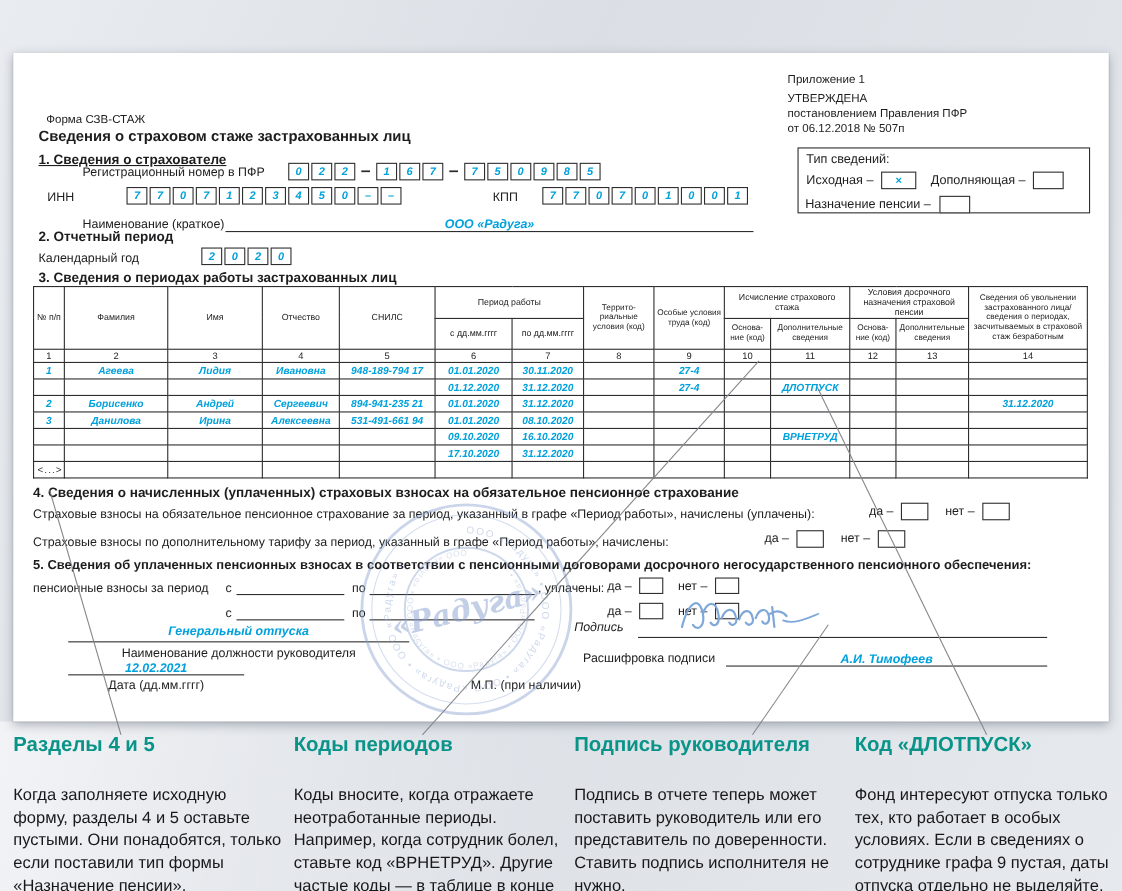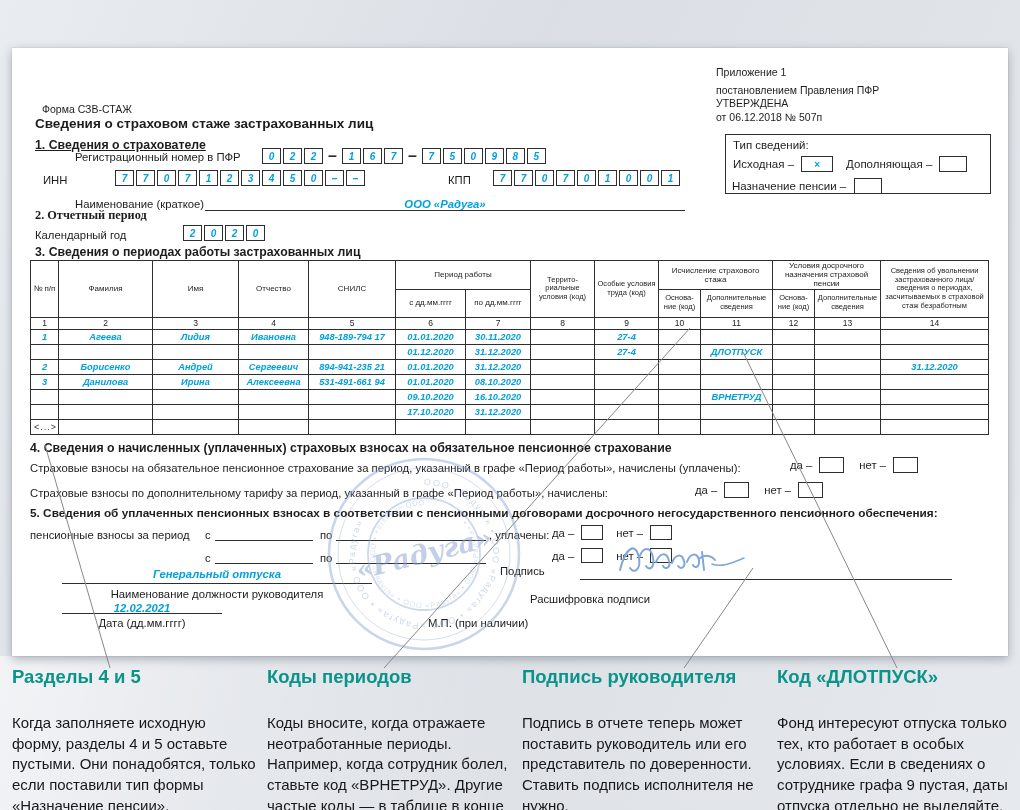--- a/index.html
+++ b/index.html
@@ -59,22 +59,22 @@
 </head>
 <body>
 
 <div class="screen">
   <div class="sheen"></div>
 
   <div class="paper">
 
     <div class="abs t10" style="left:704px;top:18px;width:280px;">
       <div style="margin-bottom:4px;">Приложение 1</div>
+      <div>УТВЕРЖДЕНА</div>
       <div>постановлением Правления ПФР</div>
-      <div>УТВЕРЖДЕНА</div>
       <div>от 06.12.2018 № 507п</div>
     </div>
 
     <div class="abs t10" style="left:30px;top:55px;">Форма СЗВ-СТАЖ</div>
     <div class="abs t13 b" style="left:23px;top:68px;">Сведения о страховом стаже застрахованных лиц</div>
 
     <div class="abs t12 b" style="left:23px;top:90px;text-decoration:underline;">1. Сведения о страхователе</div>
     <div class="abs t11" style="left:63px;top:103px;">Регистрационный номер в ПФР</div>
     <div class="abs cellrow" style="left:250px;top:99px;">
         <span class="cell">0</span>
@@ -133,21 +133,21 @@
         <span class="tb-chk">×</span>
         <span style="margin-left:6px;">Дополняющая –</span>
         <span class="tb-chk small"></span>
       </div>
     </div>
     <div class="abs" style="left:720px;top:130px;display:flex;align-items:center;gap:8px;font-size:11.5px;">
       <span>Назначение пенсии –</span>
       <span class="tb-chk small" style="background:#fff;"></span>
     </div>
 
-    <div class="abs t12 b" style="left:23px;top:160px;font-family:Liberation Serif, serif;">2. Отчетный период</div>
+    <div class="abs t12 b" style="left:23px;top:160px;">2. Отчетный период</div>
     <div class="abs t11" style="left:23px;top:181px;">Календарный год</div>
     <div class="abs cellrow" style="left:171px;top:177px;">
         <span class="cell">2</span>
         <span class="cell">0</span>
         <span class="cell">2</span>
         <span class="cell">0</span>
       </div>
 
     <div class="abs t12 b" style="left:23px;top:197px;">3. Сведения о периодах работы застрахованных лиц</div>
     <table class="ptable abs" style="left:18px;top:212px;">
@@ -360,28 +360,31 @@
       <span class="chk chk-s"></span>
       <span style="margin-left:6px;">нет –</span>
       <span class="chk chk-s"></span>
     </div>
 
     <div class="abs uline center" style="left:50px;top:516px;width:310px;height:20px;">
       <span class="blue t11">Генеральный отпуска</span>
     </div>
     <div class="abs t11 center" style="left:50px;top:540px;width:310px;">Наименование должности руководителя</div>
 
-    <div class="abs t11" style="left:488px;top:517px;">Подпись</div>
+    <div class="abs t11" style="left:510px;top:517px;font-style:italic;">Подпись</div>
     <div class="abs uline" style="left:568px;top:514px;width:372px;height:18px;"></div>
     <svg class="sig" viewBox="0 0 150 46">
       <path d="M8,34 C14,10 24,6 27,22 C29,34 22,38 18,32 M27,22 C31,10 39,10 41,22 C43,32 37,35 34,30 M44,26 C48,16 55,16 57,25 C59,32 53,34 51,30 M60,27 C63,18 70,17 72,25 C74,31 69,34 66,30 M75,26 C78,17 85,16 87,24 C88,31 83,33 81,29 M90,16 L92,34 M88,22 C94,18 100,20 103,24" fill="none" stroke="#7fa8d9" stroke-width="2" stroke-linecap="round"></path>
       <path d="M100,28 C110,32 122,26 132,22" fill="none" stroke="#7fa8d9" stroke-width="1.6" stroke-linecap="round"></path>
     </svg>
 
     <div class="abs t11" style="left:518px;top:545px;">Расшифровка подписи</div>
+    <div class="abs uline center" style="left:648px;top:542px;width:292px;height:16px;">
+      <span class="blue t11">А.И. Тимофеев</span>
+    </div>
 
     <div class="abs uline center" style="left:50px;top:550px;width:160px;height:16px;">
       <span class="blue t11">12.02.2021</span>
     </div>
     <div class="abs t11 center" style="left:50px;top:569px;width:160px;">Дата (дд.мм.гггг)</div>
     <div class="abs t11" style="left:416px;top:569px;">М.П. (при наличии)</div>
 
     <svg class="stamp" viewBox="0 0 200 200">
       <defs>
         <path id="ringpath" d="M100,31 a69,69 0 1 1 -0.01,0"></path>

